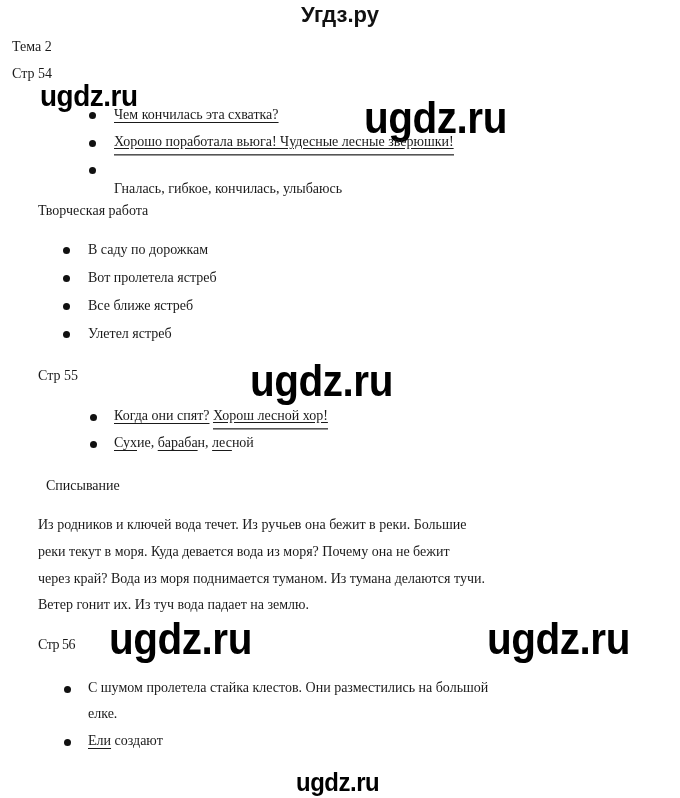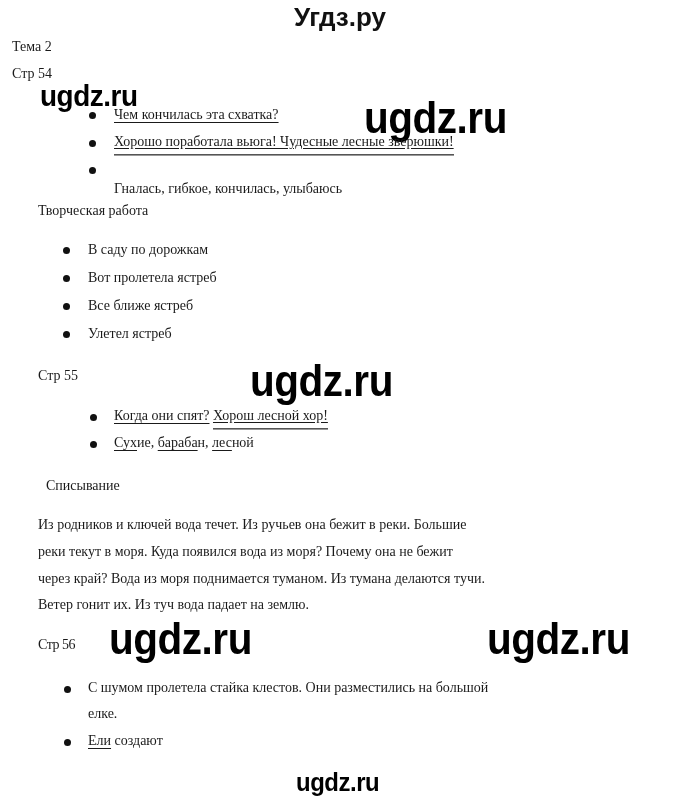--- a/index.html
+++ b/index.html
@@ -1,19 +1,19 @@
 <!DOCTYPE html>
 <html><head>
 <meta charset="utf-8">
 <style>
   html, body { margin:0; padding:0; background:#ffffff; }
   body { width:680px; height:798px; position:relative; overflow:hidden;
          font-family:"Liberation Serif", serif; color:#1a1a1a; }
   .abs { position:absolute; white-space:nowrap; }
-  .site-title { font-family:"Liberation Sans", sans-serif; font-weight:bold; font-size:26px;
+  .site-title { font-family:"Liberation Sans", sans-serif; font-weight:bold; font-size:22px;
                 left:0; width:680px; text-align:center; top:2px; color:#111; }
   .txt { font-size:14px; line-height:22px; }
   .wm { font-family:"Liberation Sans", sans-serif; font-weight:bold; color:#000; letter-spacing:-0.5px; }
   .wm-sm { font-size:30px; line-height:32px; transform:scaleX(0.93); transform-origin:left top; }
   .wm-lg { font-size:44px; line-height:46px; transform:scaleX(0.92); transform-origin:left top; }
   .wm-btm { font-size:26px; line-height:28px; transform:scaleX(0.92); transform-origin:left top; }
   .bullet { position:absolute; width:7px; height:7px; border-radius:50%; background:#111; }
   .u1 { text-decoration:underline; text-decoration-thickness:1px; text-underline-offset:3px; }
   .u2b { display:inline-block; line-height:20px; box-shadow: 0 2px 0 0 #fff, 0 3px 0 0 #555, 0 4px 0 0 #999; }
 </style>
@@ -68,21 +68,21 @@
   <span class="bullet" style="left:90px; top:441px;"></span>
   <div class="abs txt" style="left:114px; top:432px;">
     <span class="u1">Сух</span><span>ие, </span><span class="u1">бараба</span><span>н, </span><span class="u1">лес</span><span>ной</span>
   </div>
 </div>
 
 <div class="abs txt" style="left:46px; top:475px;">Списывание</div>
 
 <div>
   <div class="abs txt" style="left:38px; top:514px;">Из родников и ключей вода течет. Из ручьев она бежит в реки. Большие</div>
-  <div class="abs txt" style="left:38px; top:541px;">реки текут в моря. Куда появился вода из моря? Почему она не бежит</div>
+  <div class="abs txt" style="left:38px; top:541px;">реки текут в моря. Куда девается вода из моря? Почему она не бежит</div>
   <div class="abs txt" style="left:38px; top:568px;">через край? Вода из моря поднимается туманом. Из тумана делаются тучи.</div>
   <div class="abs txt" style="left:38px; top:594px;">Ветер гонит их. Из туч вода падает на землю.</div>
 </div>
 
 <div class="abs txt" style="left:38px; top:634px; font-size:14px; letter-spacing:-0.5px;">Стр 56</div>
 <div class="abs wm wm-lg" style="left:109px; top:616px;">ugdz.ru</div>
 <div class="abs wm wm-lg" style="left:487px; top:616px;">ugdz.ru</div>
 
 <div>
   <span class="bullet" style="left:64px; top:686px;"></span>

